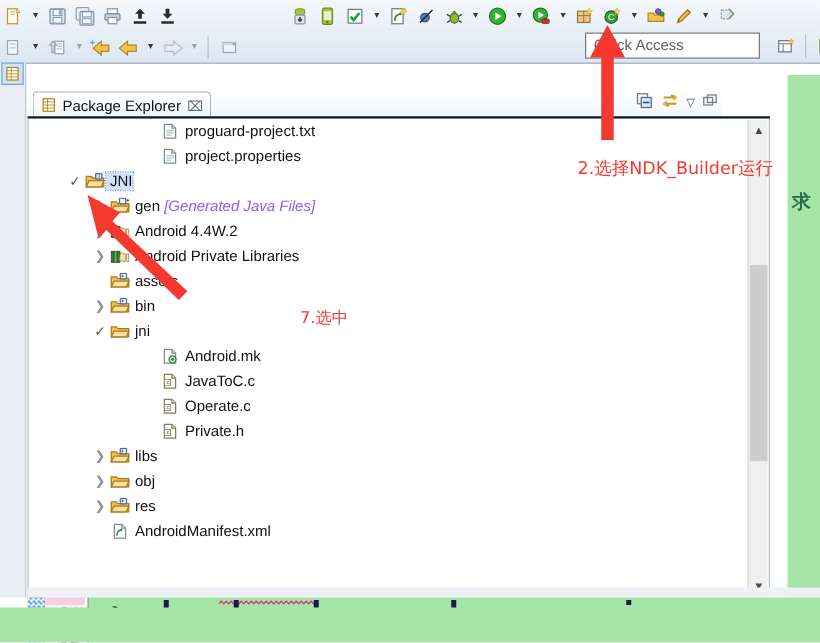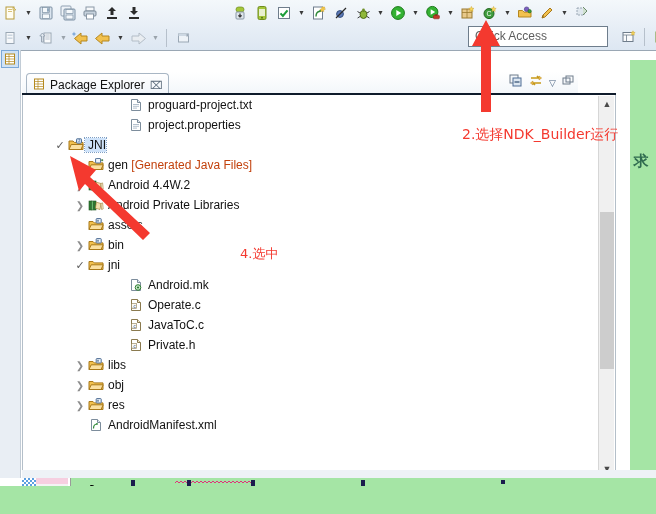--- a/index.html
+++ b/index.html
@@ -63,21 +63,21 @@
   .view-tools{position:absolute;right:4px;top:2px;display:flex;align-items:center;gap:6px;}
   .view-body{
     position:absolute;left:0;top:23px;width:594px;height:383px;
     background:#ffffff;border:1px solid #b4bfc9;border-top:none;box-sizing:border-box;
   }
   .tree{position:absolute;left:0;top:0;width:572px;height:381px;overflow:hidden;}
   .row{height:20px;display:flex;align-items:center;white-space:nowrap;font-size:12px;color:#111;}
   .row .twisty{width:14px;text-align:center;color:#8d8d8d;font-size:10px;flex:0 0 auto;}
   .row .ico{width:18px;height:16px;display:flex;align-items:center;justify-content:center;flex:0 0 auto;}
   .row .lbl{padding-left:3px;}
-  .row .lbl .muted{color:#c2410c;}
+  .row .lbl .muted{color:#8b5cf6;font-style:italic;}
   .row.sel .lbl{background:#cfe3fa;outline:1px dotted #7f9fc4;}
 
   
   .vscroll{
     position:absolute;right:1px;top:1px;width:16px;height:381px;
     background:#f0f0f0;border-left:1px solid #d6d6d6;box-sizing:border-box;
   }
   .vscroll .arrow{width:16px;height:16px;display:flex;align-items:center;justify-content:center;color:#4a4a4a;font-size:9px;}
   .vscroll .arrow.up{position:absolute;top:0;}
   .vscroll .arrow.down{position:absolute;bottom:0;}
@@ -525,33 +525,33 @@
         <div class="row" style="padding-left: 90px;">
           <span class="twisty"></span>
           <span class="ico">
             <svg width="14" height="14" viewBox="0 0 14 14">
               <path d="M2.5 1.5h6l3 3v8h-9z" fill="#fff" stroke="#8a7a4f"></path>
               <path d="M8.5 1.5v3h3" fill="#f1e7cf" stroke="#8a7a4f"></path>
               <rect x="2.5" y="5.5" width="5" height="5" fill="#fdfbf3" stroke="#8a7a4f" stroke-width=".6"></rect>
               <text x="5" y="9.6" font-size="4.6" fill="#2b4f8a" text-anchor="middle" font-family="Liberation Sans, sans-serif">.c</text>
             </svg>
           </span>
-          <span class="lbl">Operate.c</span>
+          <span class="lbl">JavaToC.c</span>
         </div>
         <div class="row" style="padding-left: 90px;">
           <span class="twisty"></span>
           <span class="ico">
             <svg width="14" height="14" viewBox="0 0 14 14">
               <path d="M2.5 1.5h6l3 3v8h-9z" fill="#fff" stroke="#8a7a4f"></path>
               <path d="M8.5 1.5v3h3" fill="#f1e7cf" stroke="#8a7a4f"></path>
               <rect x="2.5" y="5.5" width="5" height="5" fill="#fdfbf3" stroke="#8a7a4f" stroke-width=".6"></rect>
               <text x="5" y="9.6" font-size="4.6" fill="#2b4f8a" text-anchor="middle" font-family="Liberation Sans, sans-serif">.c</text>
             </svg>
           </span>
-          <span class="lbl">JavaToC.c</span>
+          <span class="lbl">Operate.c</span>
         </div>
         <div class="row" style="padding-left: 90px;">
           <span class="twisty"></span>
           <span class="ico">
             <svg width="14" height="14" viewBox="0 0 14 14">
               <path d="M2.5 1.5h6l3 3v8h-9z" fill="#fff" stroke="#8a7a4f"></path>
               <path d="M8.5 1.5v3h3" fill="#f1e7cf" stroke="#8a7a4f"></path>
               <rect x="2.5" y="5.5" width="5" height="5" fill="#fdfbf3" stroke="#8a7a4f" stroke-width=".6"></rect>
               <text x="5" y="9.6" font-size="4.6" fill="#2b4f8a" text-anchor="middle" font-family="Liberation Sans, sans-serif">.c</text>
             </svg>
@@ -633,21 +633,21 @@
     <div class="omark" style="left:116px;"></div>
     <div class="omark" style="left:180px;"></div>
     <div class="omark" style="left:290px;"></div>
     <div class="omark" style="left:430px;height:4px;"></div>
     <div class="codetext">}</div>
   </div>
 </div>
 <div class="greenpanel-bot"></div>
 
 <div class="anno anno2">2.选择NDK_Builder运行</div>
-<div class="anno anno1">4.选中</div>
+<div class="anno anno1">7.选中</div>
 
 <svg class="arrow-svg" viewBox="0 0 656 514">
 
   <g>
     <polygon points="486,20 472,46 481,46 481,112 491,112 491,46 500,46" fill="#f4392f"></polygon>
   </g>
 
   <g>
     <polygon points="70,156 96,170 90,177 150,233 143,240 85,184 79,191" fill="#f4392f"></polygon>
   </g>

